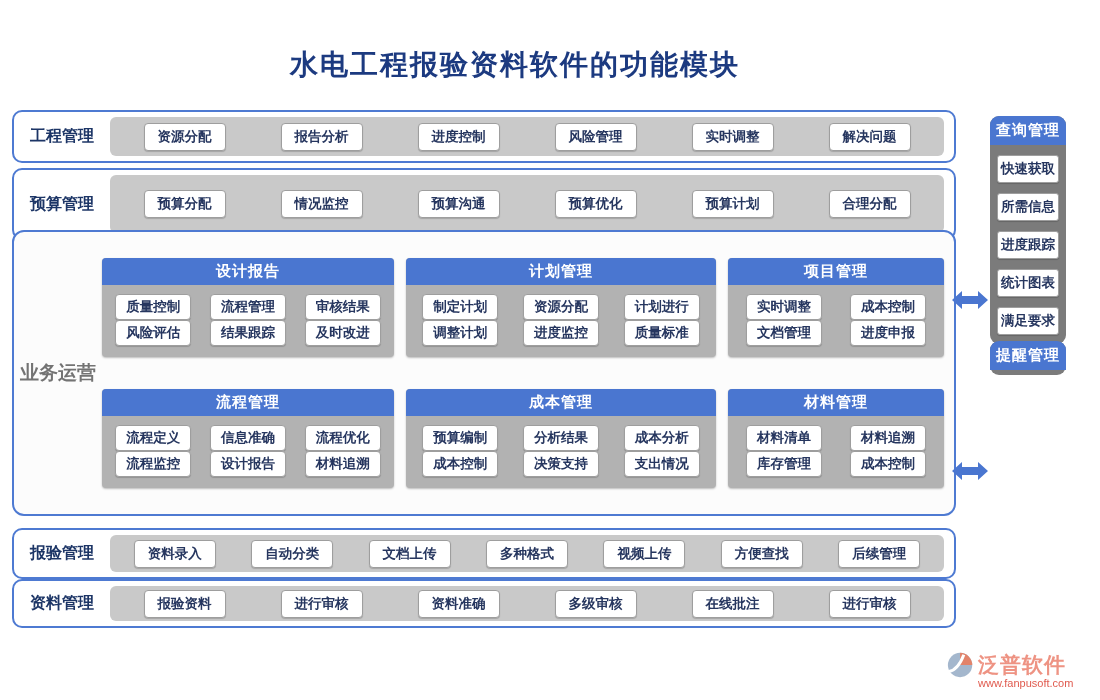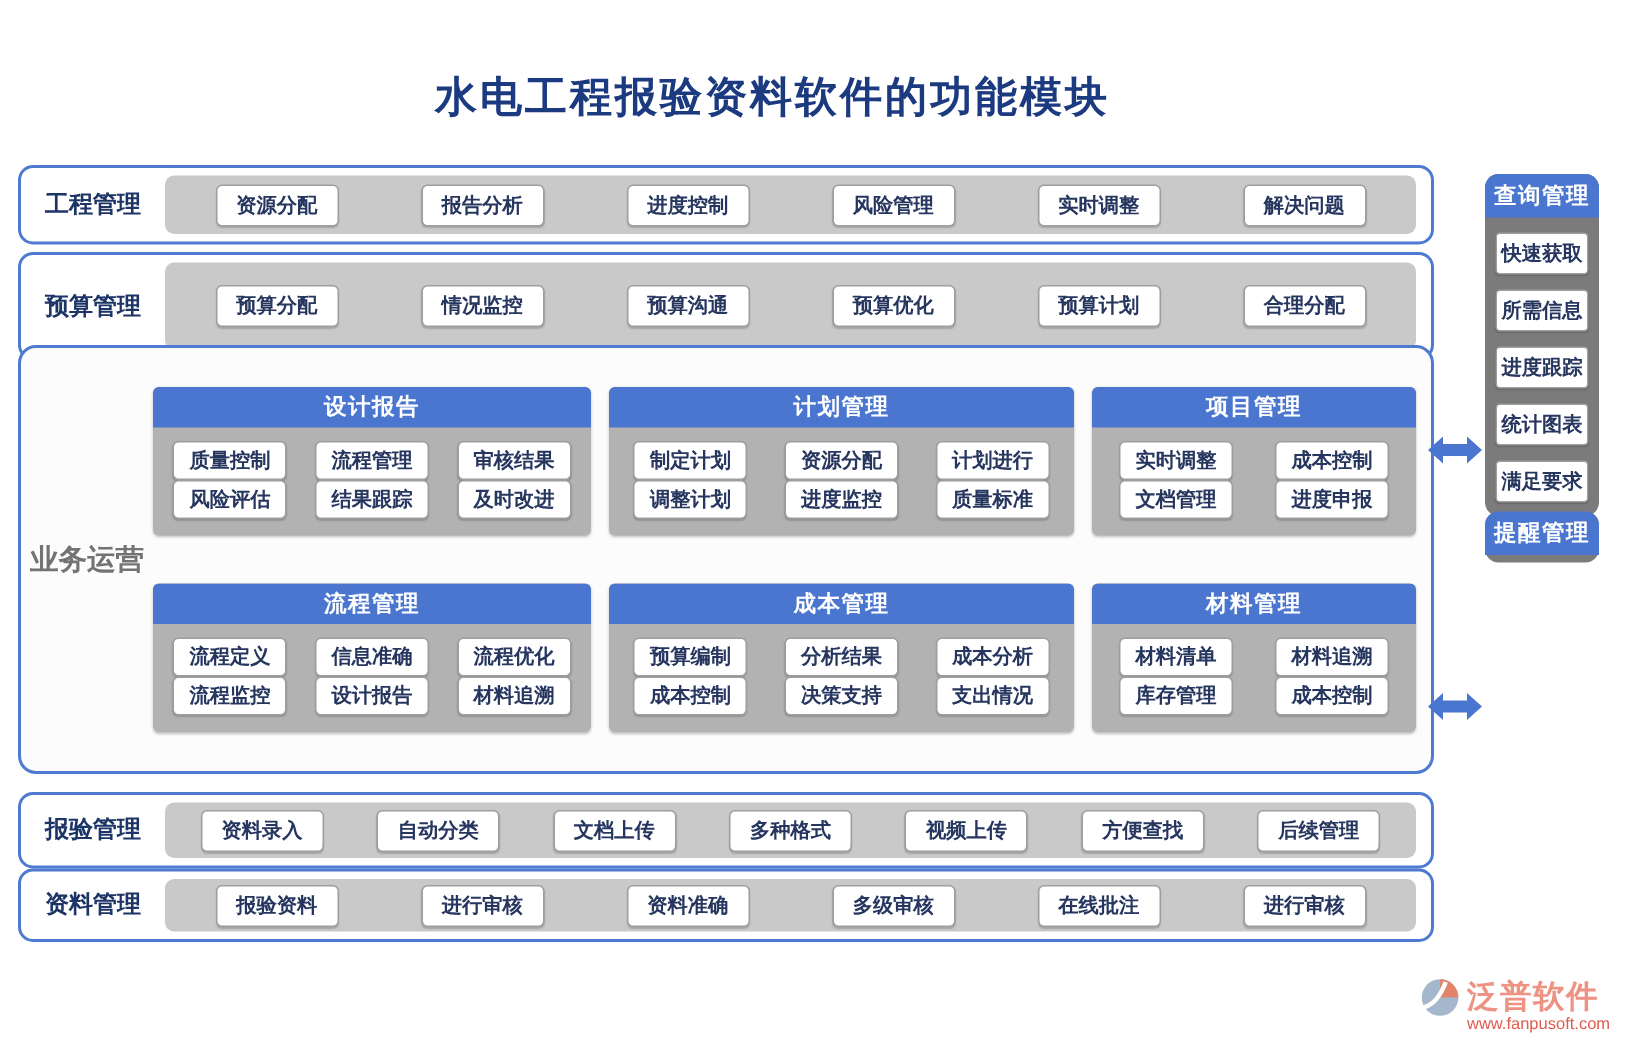--- a/index.html
+++ b/index.html
@@ -66,21 +66,21 @@
   .side-header{
     background:#4a76d0;color:#fff;font-weight:bold;font-size:15px;
     text-align:center;padding:5px 0;border-radius:9px 9px 0 0;letter-spacing:1px;
   }
   .side-items{display:flex;flex-direction:column;gap:10px;padding:10px 7px 4px;}
   .side-items .chip{text-align:center;padding:4px 2px;border-radius:3px;}
   
   .arrow{position:absolute;left:951px;width:38px;height:22px;}
   
   .logo{position:absolute;left:946px;top:650px;width:152px;}
-  .logo-top{display:flex;}
+  .logo-top{display:flex;align-items:center;}
   .logo-icon{width:30px;height:30px;flex:none;margin-right:2px;}
   .brand-name{font-size:21px;font-weight:bold;color:#ee9383;letter-spacing:1px;}
   .brand-url{font-size:11px;color:#e05a4e;margin-left:32px;margin-top:-3px;}
 </style>
 </head>
 <body>
 
 <div class="title">水电工程报验资料软件的功能模块</div>
 
 <div class="row" style="top:110px;height:53px;">

